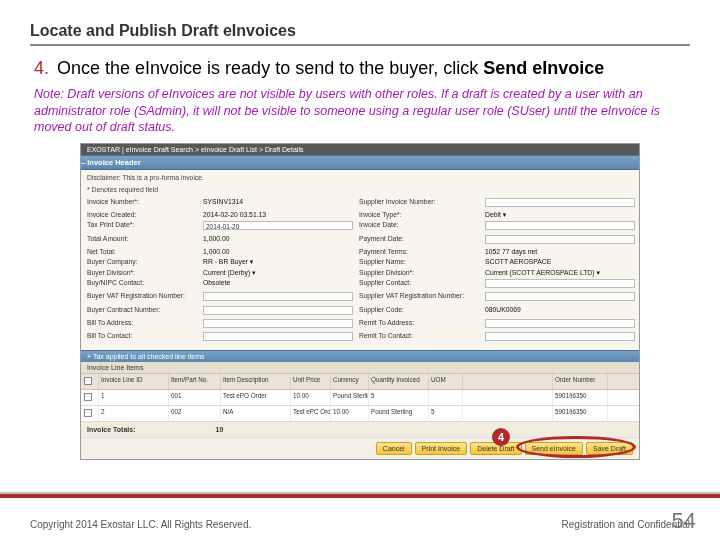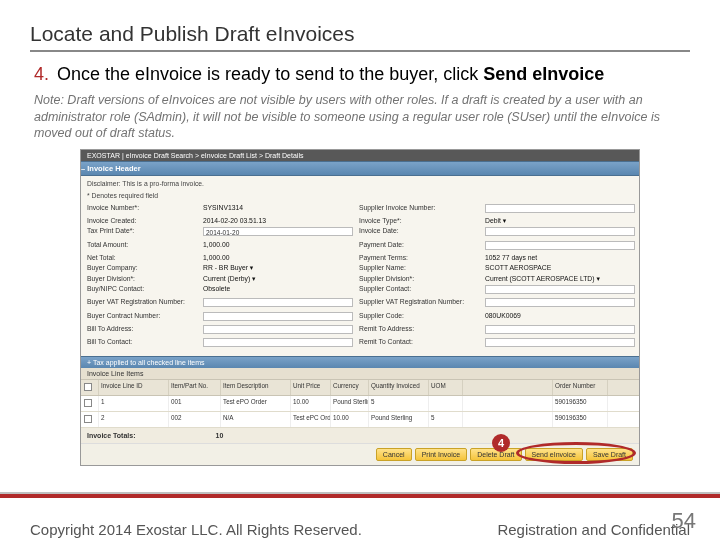--- a/index.html
+++ b/index.html
@@ -1,24 +1,24 @@
 <!DOCTYPE html>
 <html><head>
 <meta charset="utf-8">
 <style>
   * { box-sizing: border-box; margin: 0; padding: 0; }
   body { width: 720px; height: 540px; background: #fff; font-family: Arial, sans-serif; position: relative; overflow: hidden; }
   .slide { padding: 22px 30px 0 30px; }
-  .title { font-size: 21px; color: #333; font-weight: normal; margin-bottom: 4px; }
+  .title { font-size: 16px; color: #333; font-weight: bold; margin-bottom: 4px; }
   .rule { border-top: 2px solid #888; margin-bottom: 10px; }
   .steps { font-size: 18px; color: #000; margin-left: 4px; margin-bottom: 6px; line-height: 1.35; }
   .steps .num { color: #b02a2a; display: inline-block; width: 18px; }
   .steps .bullet { color: #000; display: inline-block; width: 18px; }
   .steps b { font-weight: bold; }
-  .note { font-size: 12.5px; font-style: italic; color: #737373; line-height: 1.3; margin-left: 4px; margin-bottom: 8px; }
+  .note { font-size: 12.5px; font-style: italic; color: #a21caf; line-height: 1.3; margin-left: 4px; margin-bottom: 8px; }
   .shot-wrap { position: relative; width: 560px; margin: 0 auto; }
   .shot { width: 560px; border: 1px solid #999; background: #f2f2ee; font-size: 7px; color: #333; }
   .shot-top { background: #585858; color: #fff; padding: 2px 6px; font-size: 7px; }
   .section-bar { background: linear-gradient(#7aa2c8,#5a87b0); color: #fff; padding: 2px 0; font-size: 7.5px; font-weight: bold; border-top:1px solid #4a6f90; border-bottom:1px solid #4a6f90;}
   .header-body { padding: 4px 6px 6px 6px; background: #f7f5ee; font-size:6.8px; line-height:1.3;}
   .disc { color:#444; margin-bottom:3px;}
   .hdr-grid { display: grid; grid-template-columns: 110px 150px 120px 150px; row-gap: 1.5px; column-gap: 6px; }
   .hdr-grid .lbl { color: #333; }
   .hdr-grid .val { color: #111; border-bottom: 0px solid #ccc; }
   .hdr-grid .inp { background:#fff; border:1px solid #bbb; height:9px; display:inline-block; width:100%; font-size:6.5px; padding:0 2px; line-height:9px;}
@@ -31,21 +31,21 @@
   .grid-row div { padding:2px 2px; border-right:1px solid #eee; white-space:nowrap; overflow:hidden; }
   .chk { width:8px; height:8px; border:1px solid #888; background:#fff; display:inline-block; margin:1px;}
   .totals-row { display:flex; padding:4px 6px; background:#f0ece0; font-size:7px; font-weight:bold; gap:80px;}
   .btn-row { display:flex; justify-content:flex-end; gap:3px; padding:4px 6px; background:#f2f0e6; border-top:1px solid #ddd;}
   .ybtn { background:linear-gradient(#ffe28a,#f5c43a); border:1px solid #c9a227; border-radius:2px; padding:2px 6px; font-size:7px; color:#333; cursor:pointer; }
   .red-oval { position:absolute; border:3px solid #b02a2a; border-radius:50%/50%; pointer-events:none; }
   .red-circle { position:absolute; width:18px; height:18px; background:#b02a2a; border-radius:50%; color:#fff; font-size:11px; font-weight:bold; display:flex; align-items:center; justify-content:center; }
   .footer-line { position:absolute; left:0; bottom:42px; width:720px; height:6px; }
   .footer-line .grey { background:#bfbfbf; height:2px; width:100%; }
   .footer-line .red { background:#b02a2a; height:4px; width:100%; }
-  .footer { position:absolute; left:0; bottom:2px; width:720px; display:flex; justify-content:space-between; padding:0 30px; font-size:15px; color:#555;}
+  .footer { position:absolute; left:0; bottom:10px; width:720px; display:flex; justify-content:space-between; padding:0 30px; font-size:10px; color:#555;}
   .pagenum { position:absolute; right:24px; bottom:6px; font-size:22px; color:#777; }
 </style>
 </head>
 <body>
 
 <div class="slide">
   <div class="title">Locate and Publish Draft eInvoices</div>
   <div class="rule"></div>
 
   <div class="steps">

